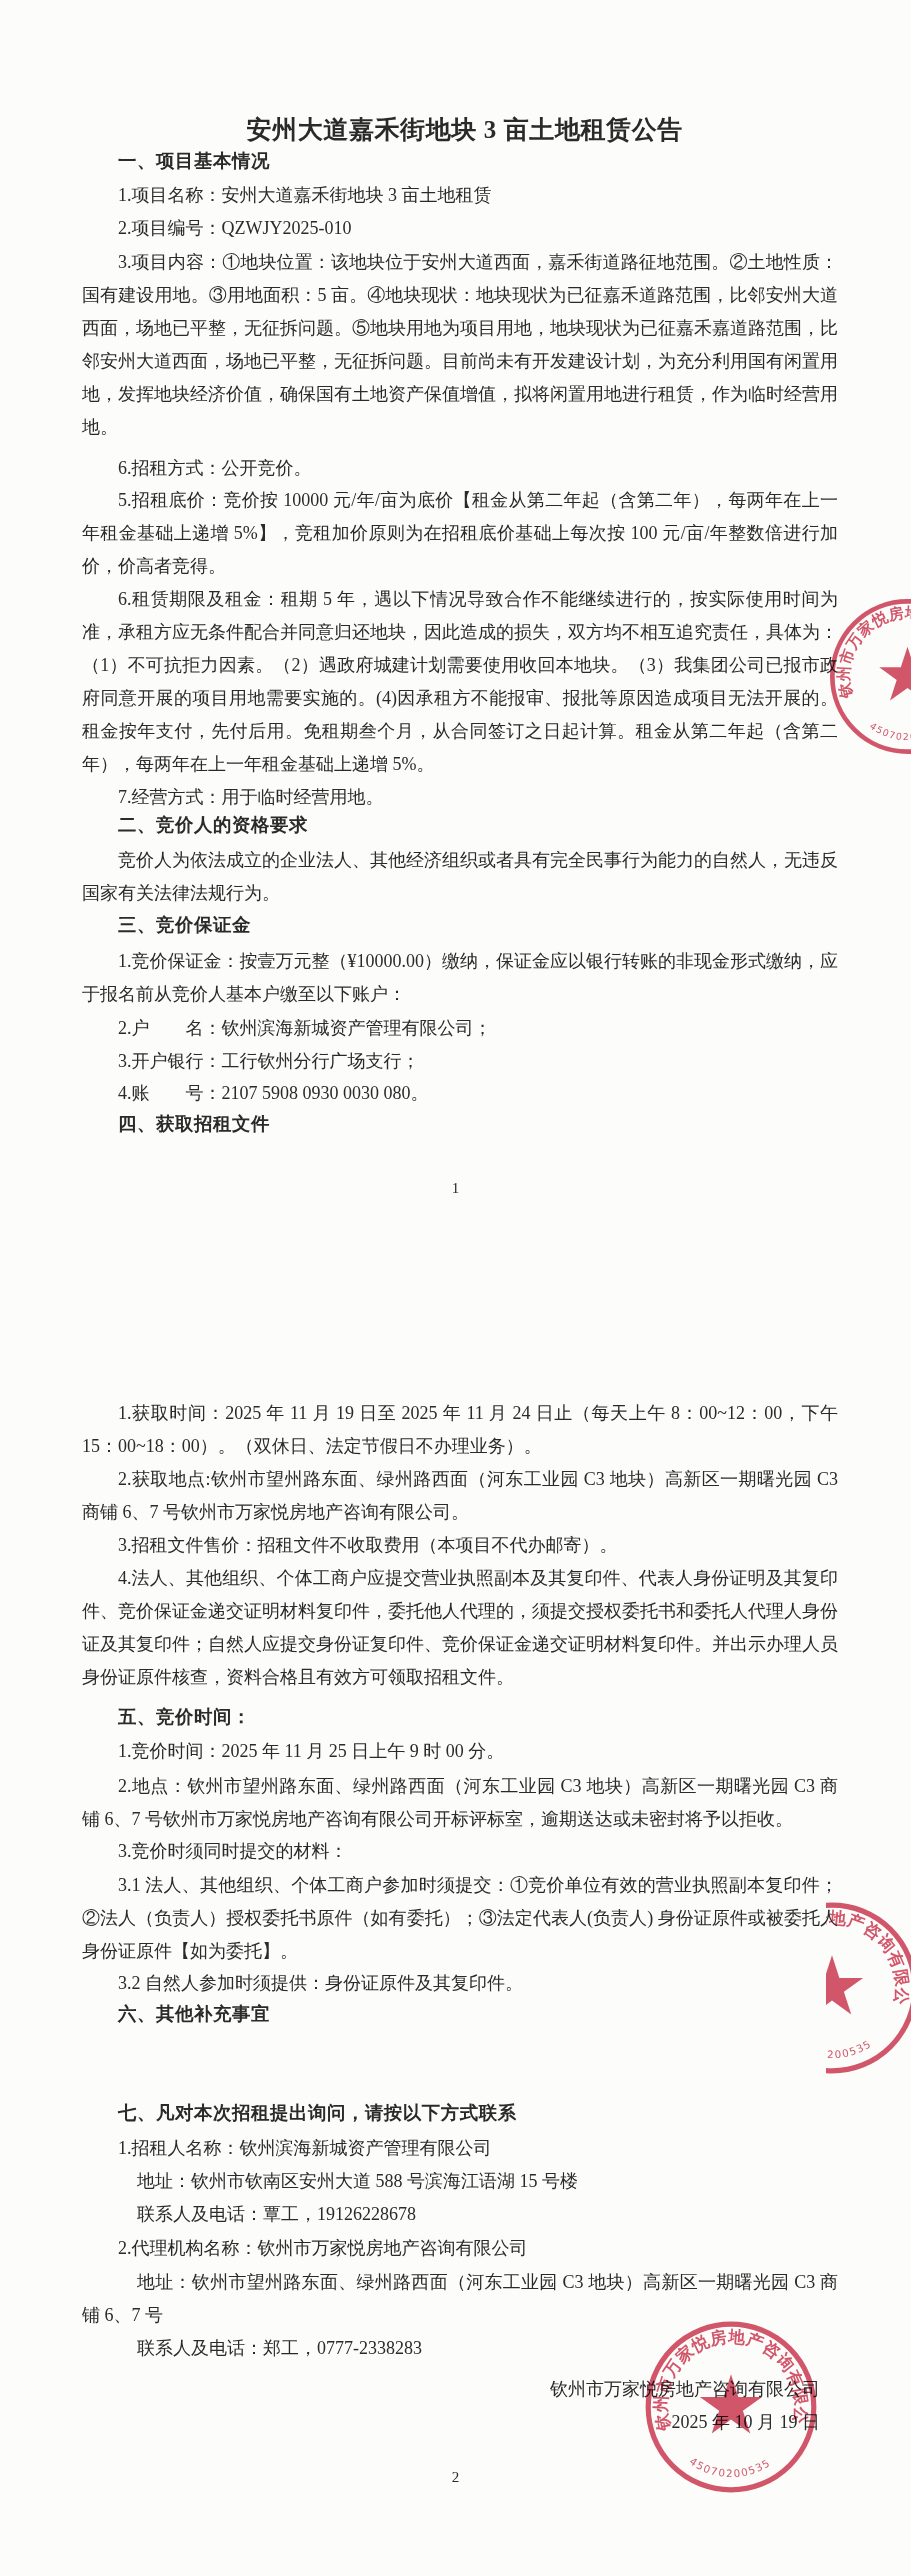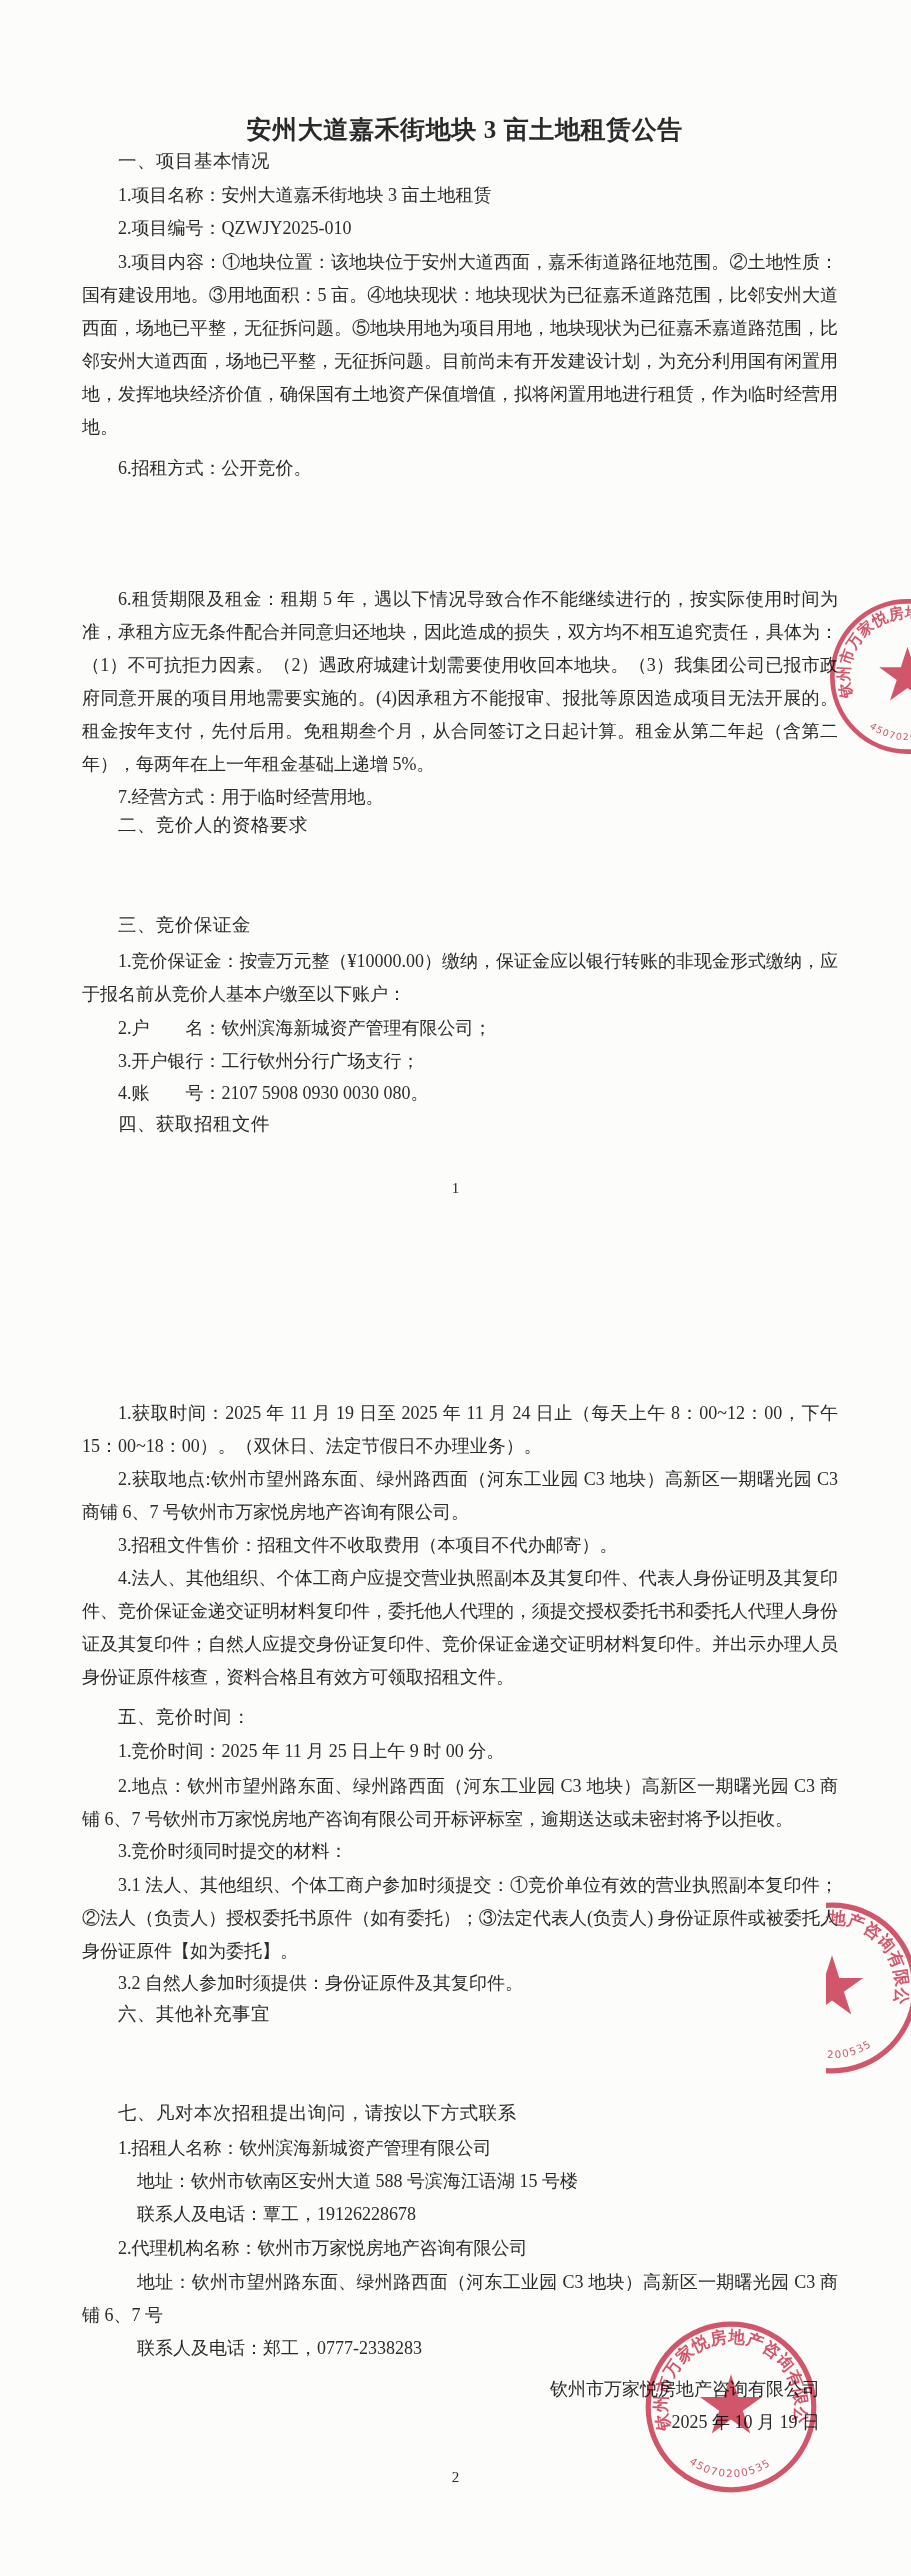--- a/index.html
+++ b/index.html
@@ -19,21 +19,21 @@
     color:var(--ink);
   }
   .title{
     position:absolute;left:9.2px;width:911px;
     text-align:center;
     font-size:25px;font-weight:700;line-height:29px;
     letter-spacing:0.6px;
   }
   .h{
     position:absolute;left:118px;
-    font-size:18.4px;font-weight:400;line-height:29px;
+    font-size:18.4px;font-weight:700;line-height:29px;
     letter-spacing:0.6px;
   }
   .p{
     position:absolute;left:82px;width:756px;
     font-size:18px;line-height:33px;
     text-align:justify;text-indent:36px;
   }
   .single{text-align:left;}
   .addr{text-indent:55px;}
   .pagenum{
@@ -68,24 +68,26 @@
 
 <div id="page">
 
   <div class="title" style="top:115px">安州大道嘉禾街地块 3 亩土地租赁公告</div>
 
   <div class="h" style="top:147px">一、项目基本情况</div>
   <div class="p single" style="top:179px">1.项目名称：安州大道嘉禾街地块 3 亩土地租赁</div>
   <div class="p single" style="top:212px">2.项目编号：QZWJY2025-010</div>
   <div class="p" style="top:246px">3.项目内容：①地块位置：该地块位于安州大道西面，嘉禾街道路征地范围。②土地性质：国有建设用地。③用地面积：5 亩。④地块现状：地块现状为已征嘉禾道路范围，比邻安州大道西面，场地已平整，无征拆问题。⑤地块用地为项目用地，地块现状为已征嘉禾嘉道路范围，比邻安州大道西面，场地已平整，无征拆问题。目前尚未有开发建设计划，为充分利用国有闲置用地，发挥地块经济价值，确保国有土地资产保值增值，拟将闲置用地进行租赁，作为临时经营用地。</div>
   <div class="p single" style="top:452px">6.招租方式：公开竞价。</div>
+  <div class="p" style="top:484px">5.招租底价：竞价按 10000 元/年/亩为底价【租金从第二年起（含第二年），每两年在上一年租金基础上递增 5%】，竞租加价原则为在招租底价基础上每次按 100 元/亩/年整数倍进行加价，价高者竞得。</div>
   <div class="p" style="top:583px">6.租赁期限及租金：租期 5 年，遇以下情况导致合作不能继续进行的，按实际使用时间为准，承租方应无条件配合并同意归还地块，因此造成的损失，双方均不相互追究责任，具体为：（1）不可抗拒力因素。（2）遇政府城建计划需要使用收回本地块。（3）我集团公司已报市政府同意开展的项目用地需要实施的。(4)因承租方不能报审、报批等原因造成项目无法开展的。租金按年支付，先付后用。免租期叁个月，从合同签订之日起计算。租金从第二年起（含第二年），每两年在上一年租金基础上递增 5%。</div>
   <div class="p single" style="top:781px">7.经营方式：用于临时经营用地。</div>
 
   <div class="h" style="top:811px">二、竞价人的资格要求</div>
+  <div class="p" style="top:844px">竞价人为依法成立的企业法人、其他经济组织或者具有完全民事行为能力的自然人，无违反国家有关法律法规行为。</div>
 
   <div class="h" style="top:911px">三、竞价保证金</div>
   <div class="p" style="top:945px">1.竞价保证金：按壹万元整（¥10000.00）缴纳，保证金应以银行转账的非现金形式缴纳，应于报名前从竞价人基本户缴至以下账户：</div>
   <div class="p single" style="top:1012px">2.户　　名：钦州滨海新城资产管理有限公司；</div>
   <div class="p single" style="top:1045px">3.开户银行：工行钦州分行广场支行；</div>
   <div class="p single" style="top:1077px">4.账　　号：2107 5908 0930 0030 080。</div>
 
   <div class="h" style="top:1110px">四、获取招租文件</div>
 
   <div class="pagenum" style="top:1180px">1</div>

